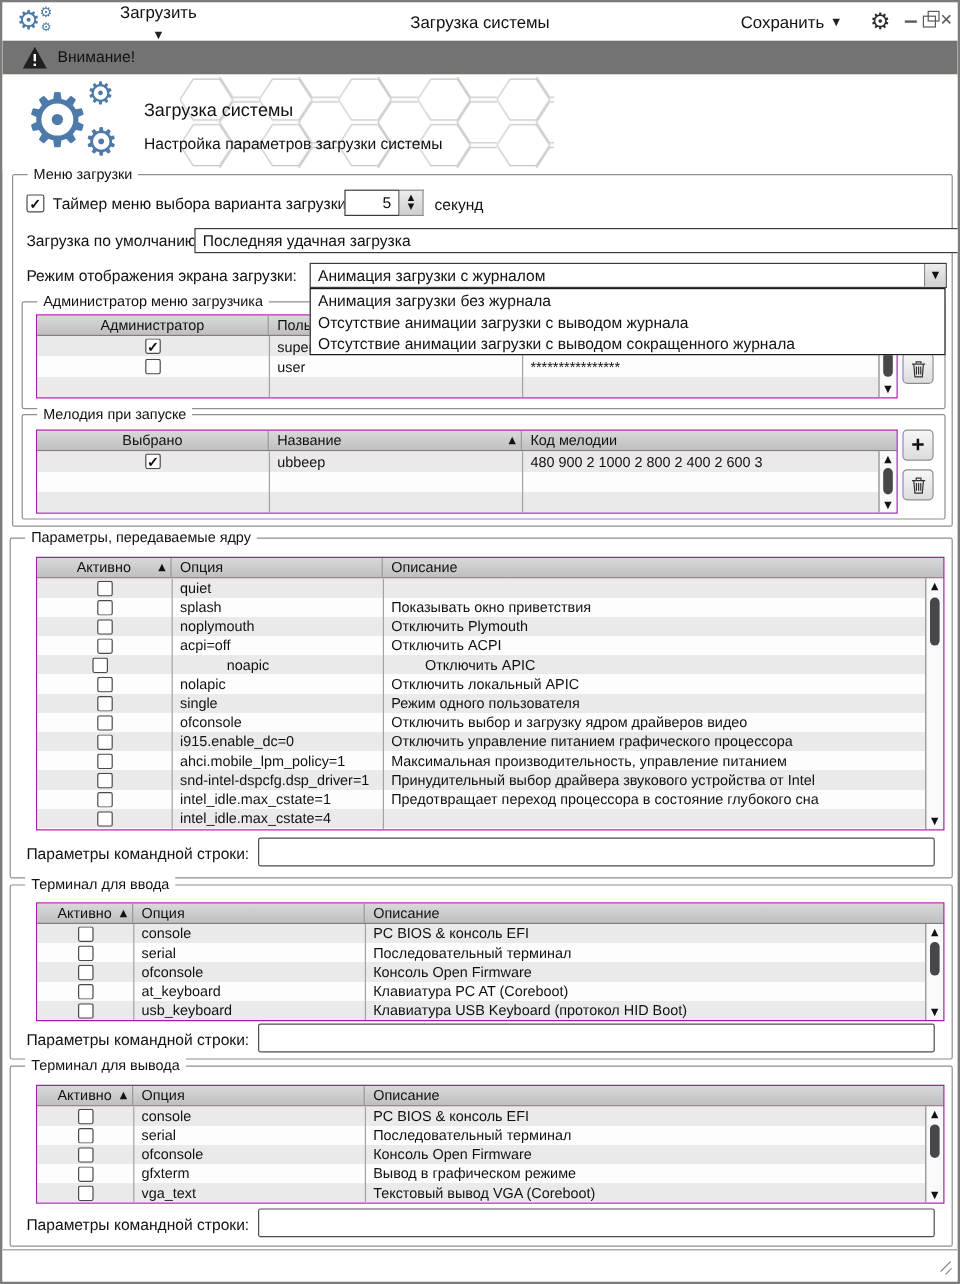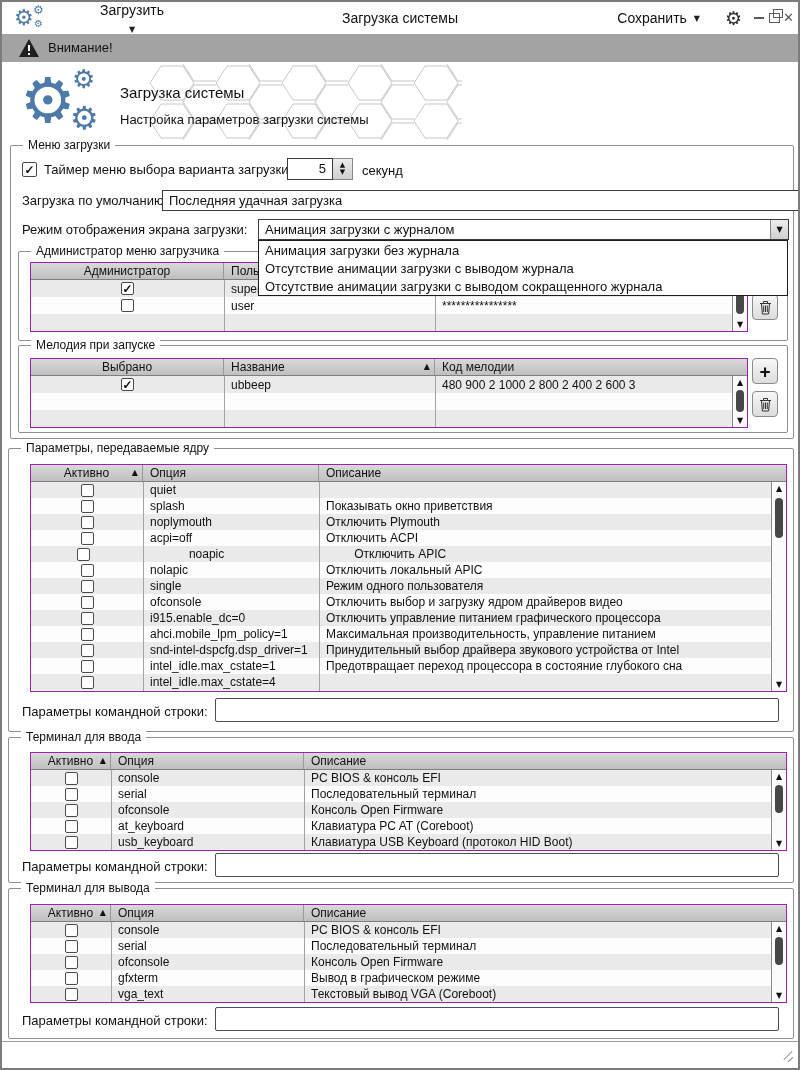--- a/index.html
+++ b/index.html
@@ -10,21 +10,21 @@
   .titlebar{position:absolute;left:0;top:0;right:0;height:32px;background:#fff;border-bottom:1px solid #a8a8a8;}
   .tb-btn{position:absolute;top:0;height:32px;display:flex;align-items:center;gap:7px;font-size:14px;cursor:default;}
   .dd{font-family:"DejaVu Sans",sans-serif;font-size:8px;color:#222;}
   .tb-title{position:absolute;left:0;right:0;top:0;height:32px;line-height:32px;text-align:center;font-size:14px;pointer-events:none;}
   .gear{font-family:"DejaVu Sans",sans-serif;color:#4d7aa9;position:absolute;line-height:1;}
   .winbtn{position:absolute;top:9px;color:#5a5a5a;font-family:"DejaVu Sans",sans-serif;font-size:13px;line-height:14px;}
   .minbar{position:absolute;top:15px;width:10px;height:2px;background:#5a5a5a;}
   .restore{position:absolute;top:11px;width:9px;height:8px;border:1px solid #5a5a5a;background:#fff;}
   .restore i{position:absolute;left:3px;top:-5px;width:8px;height:7px;border:1px solid #5a5a5a;display:block;}
   
-  .warnbar{position:absolute;left:0;top:32px;right:0;height:28px;background:#a3a3a3;border-bottom:1px solid #bdb35a;padding-left:15px;}
+  .warnbar{position:absolute;left:0;top:32px;right:0;height:28px;background:#737373;border-bottom:1px solid #bdb35a;padding-left:15px;}
   .warnbar .txt{position:absolute;left:46px;top:6px;font-size:13px;}
   
   .banner{position:absolute;left:0;top:60px;right:0;height:80px;background:#fff;}
   .btitle{position:absolute;left:118px;top:22px;font-size:15px;}
   .bsub{position:absolute;left:118px;top:50px;font-size:13px;}
   
   .grp{position:absolute;border:1px solid #8f8f8f;border-radius:2px;}
   .glabel{position:absolute;top:-8px;left:12px;background:#fff;padding:0 5px;font-size:12px;}
   .lbl{position:absolute;font-size:13px;white-space:nowrap;}
   

